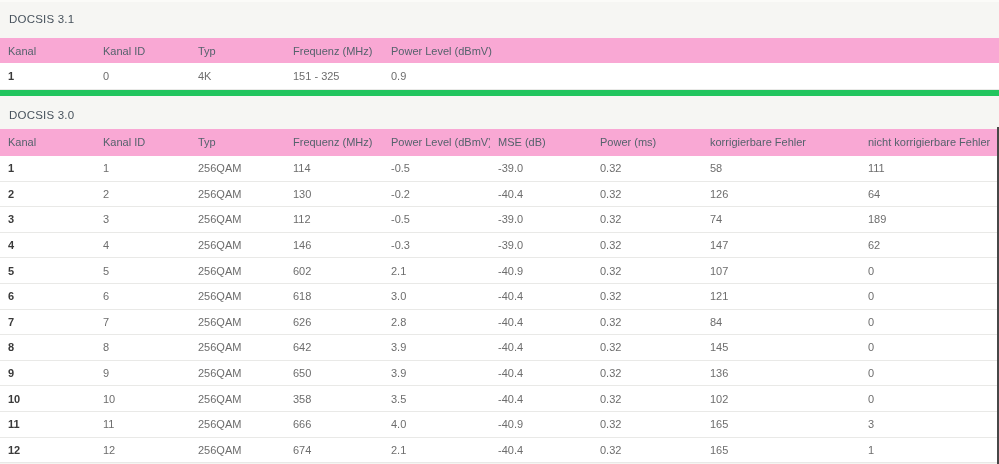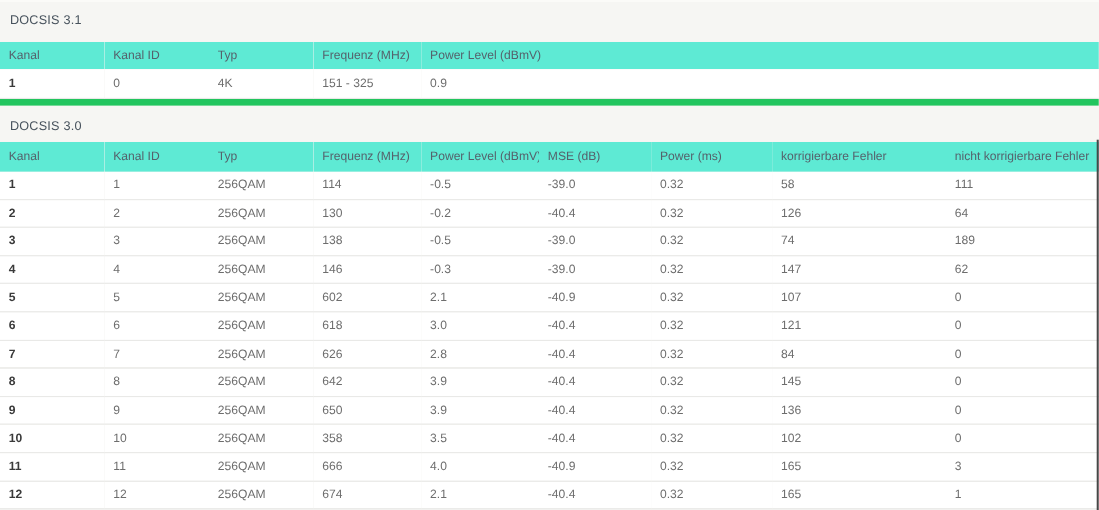--- a/index.html
+++ b/index.html
@@ -28,21 +28,21 @@
     height: 39px;
     padding-top: 13px;
     border-top: 6px solid #22c55e;
   }
   table.tbl {
     width: 999px;
     border-collapse: collapse;
     table-layout: fixed;
   }
   table.tbl th {
-    background: #5eead4;
+    background: #f9a8d4;
     color: #55626c;
     font-size: 11px;
     font-weight: 400;
     text-align: left;
     padding: 0 4px 0 8px;
     height: 25px;
     white-space: nowrap;
     overflow: hidden;
   }
   table.tbl30 th { height: 27px; }
@@ -154,21 +154,21 @@
             <td>-0.2</td>
             <td>-40.4</td>
             <td>0.32</td>
             <td>126</td>
             <td>64</td>
           </tr>
           <tr>
             <td class="first">3</td>
             <td>3</td>
             <td>256QAM</td>
-            <td>138</td>
+            <td>112</td>
             <td>-0.5</td>
             <td>-39.0</td>
             <td>0.32</td>
             <td>74</td>
             <td>189</td>
           </tr>
           <tr>
             <td class="first">4</td>
             <td>4</td>
             <td>256QAM</td>

